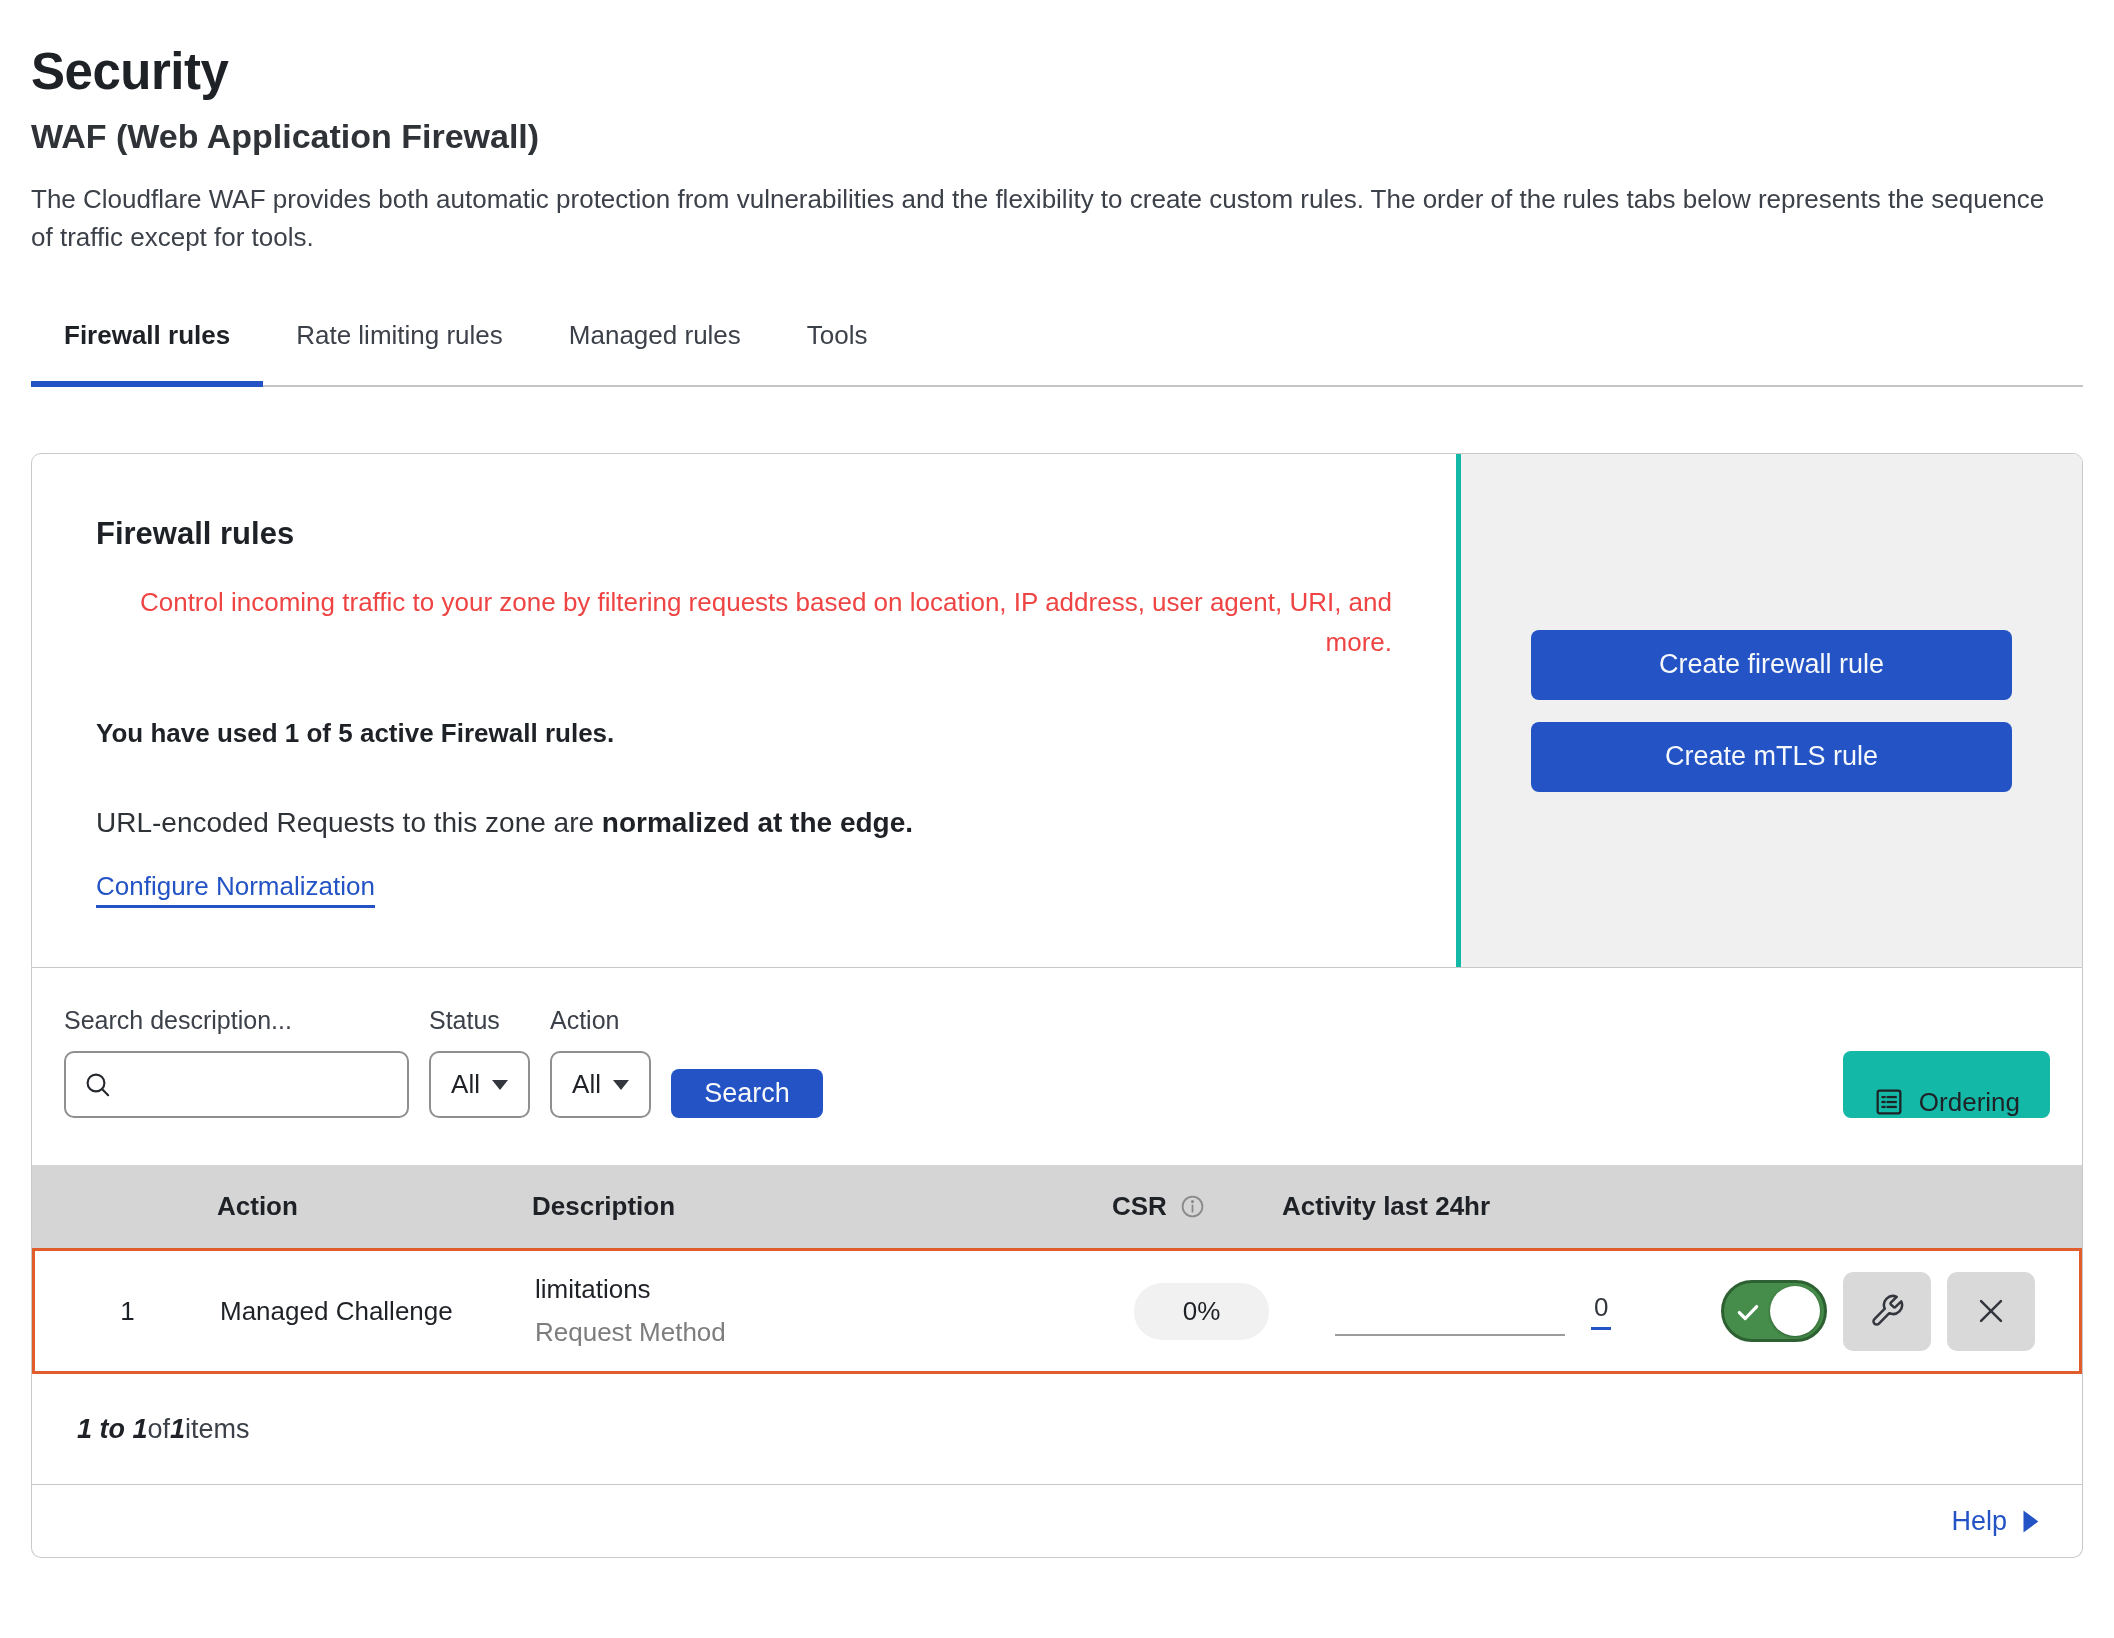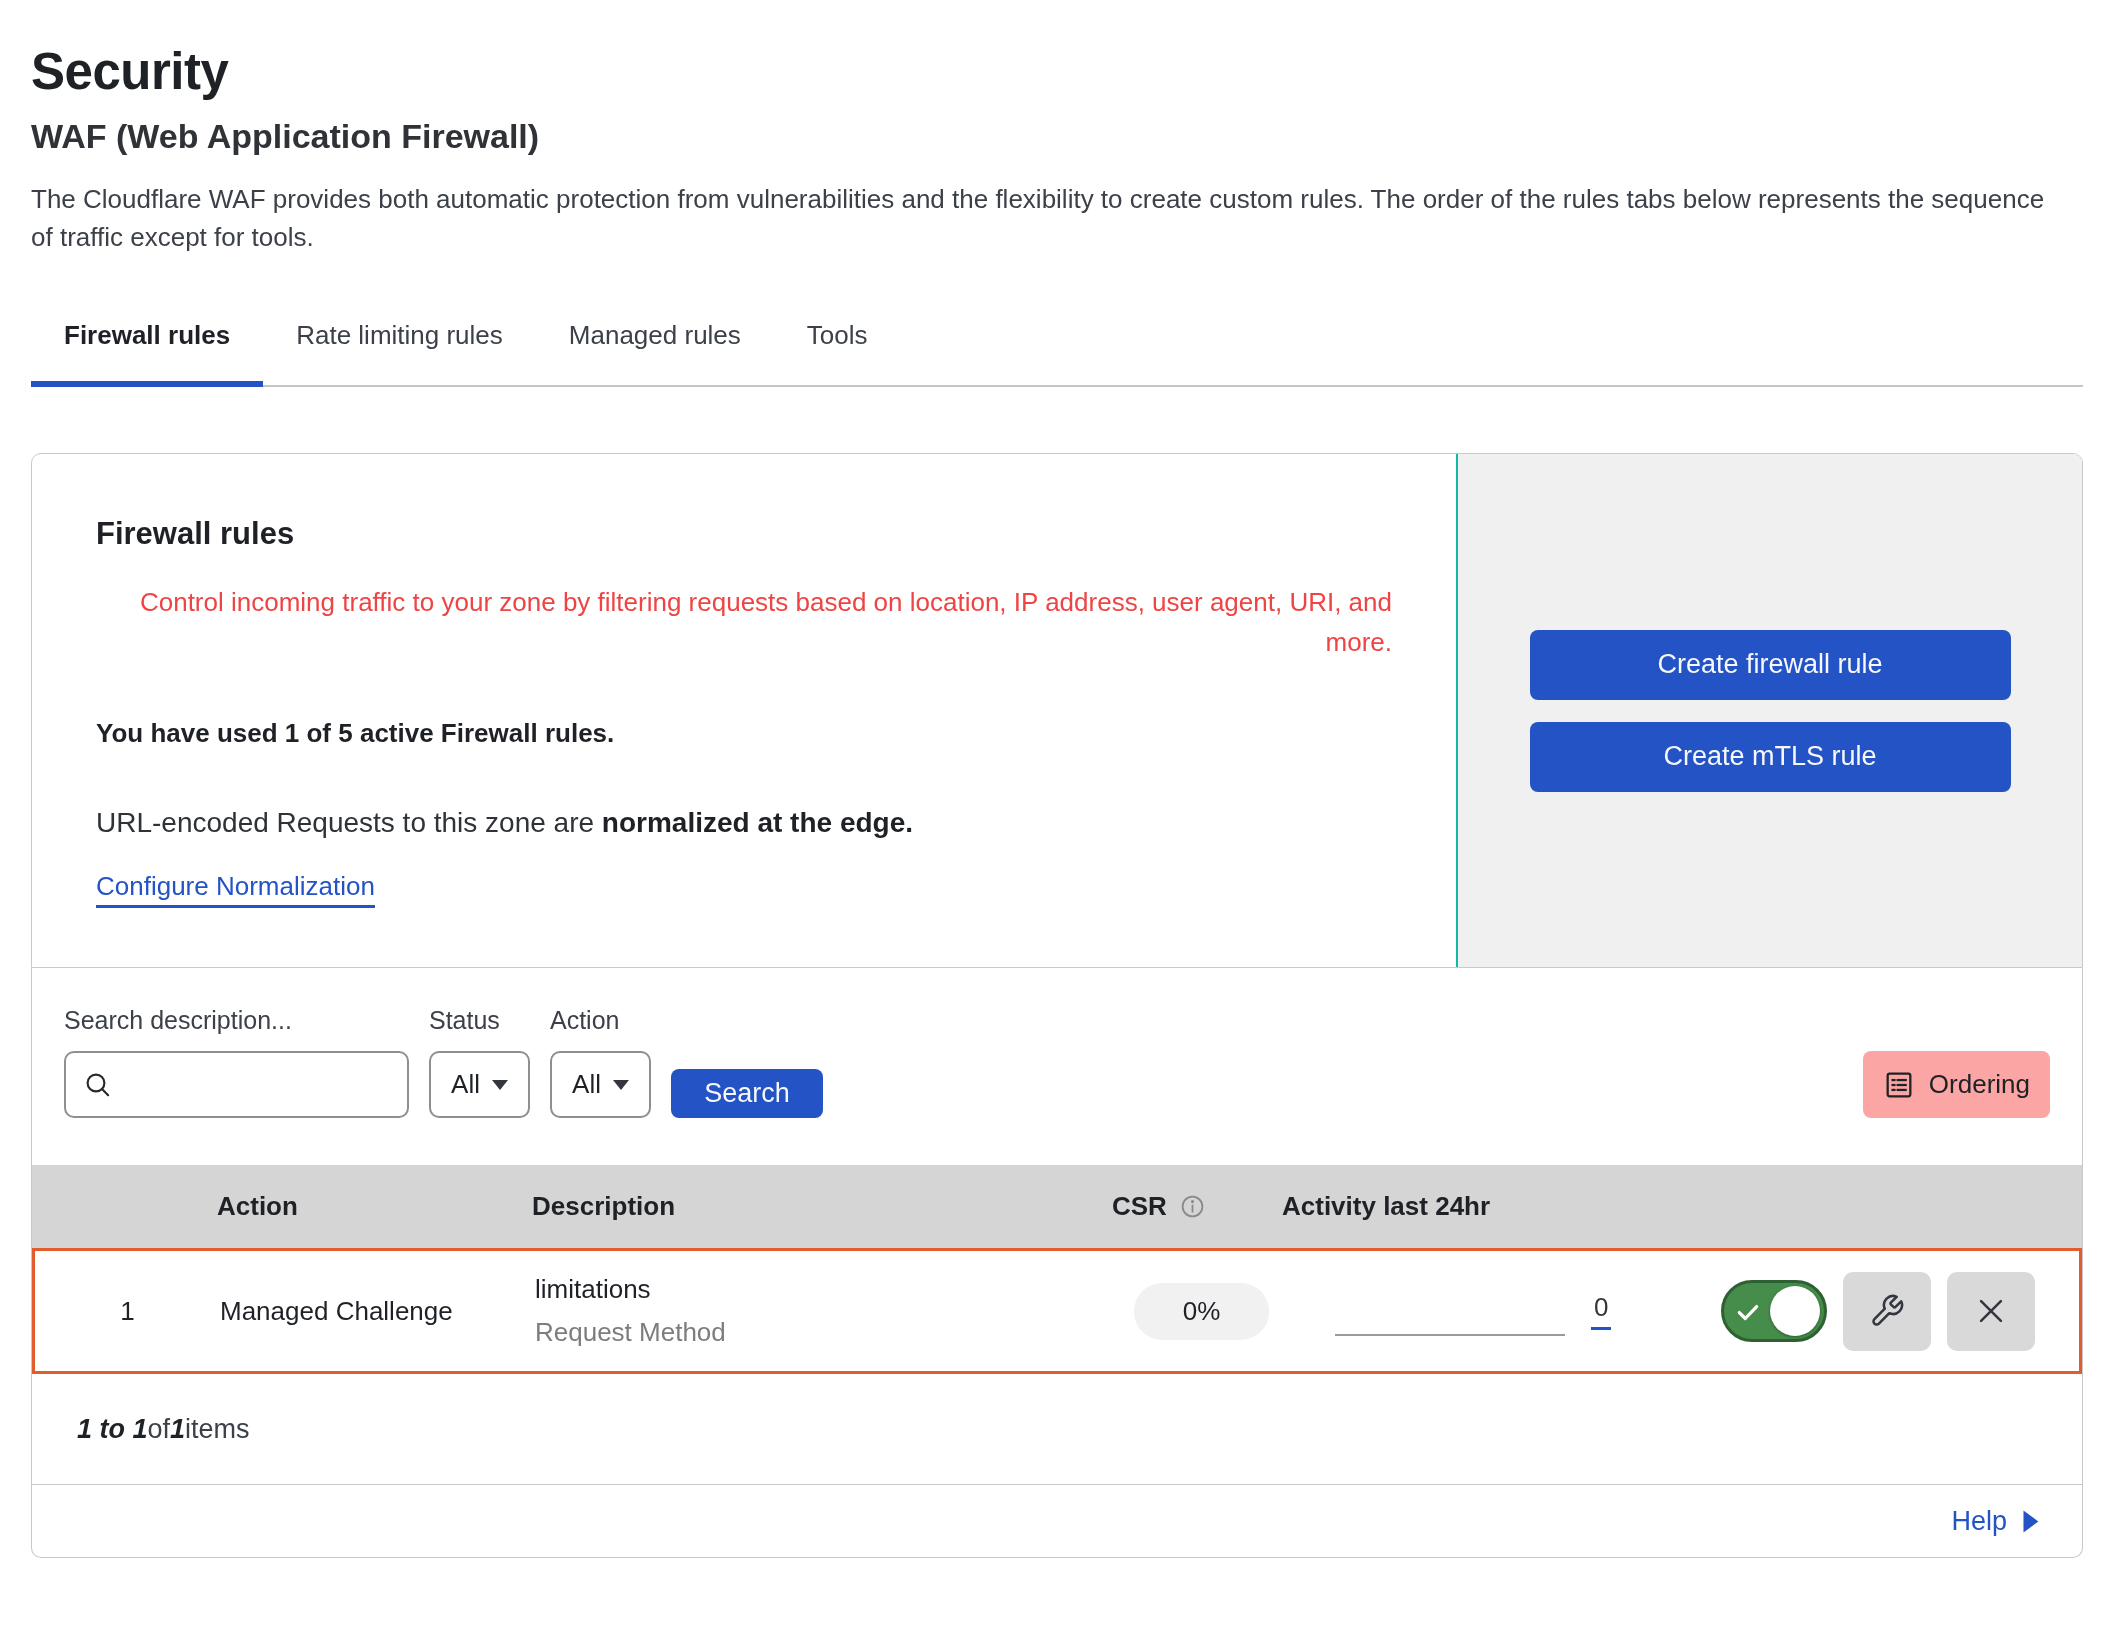--- a/index.html
+++ b/index.html
@@ -27,36 +27,36 @@
   .card-bottom { border-top:none; border-radius:0 0 10px 10px; overflow:hidden; }
 
   .overview-info { flex:1; padding:62px 64px 50px; }
   .overview-heading { margin:0; font-size:31px; font-weight:700; color:#1e2126; }
   .ov-desc { margin:30px 0 0; font-size:26px; line-height:40px; max-width:1300px; color:#ef4444;text-align:right; }
   .ov-usage { margin:56px 0 0; font-size:26px; font-weight:700; color:#1e2126; }
   .ov-norm { margin:58px 0 14px; font-size:28px; color:#2f3338; }
   .ov-norm b { color:#1e2126; }
   .ov-link { display:inline-block; margin-top:18px; font-size:26px; color:#2353c5; border-bottom:3px solid #2353c5; padding-bottom:3px; cursor:pointer; text-decoration:none; }
 
-  .actions-panel { width:626px; background:#f0f0f0; border-left:2px solid #14b8a6;
+  .actions-panel { width:626px; background:#f0f0f0; border-left:5px solid #14b8a6;
                    display:flex; flex-direction:column; align-items:center; justify-content:center; gap:22px; }
   button { font-family:inherit; border:none; cursor:pointer; }
   .btn-primary { background:#2353c5; color:#f7f8fa; border-radius:8px; font-size:27px; }
   .btn-create { width:481px; height:70px; }
 
   
   .filters { display:flex; align-items:flex-end; gap:20px; padding:38px 32px 47px; }
   .fgroup label { display:block; font-size:25px; color:#3c4149; margin-bottom:16px; }
   .search-box { width:345px; height:67px; border:2px solid #8f8f8f; border-radius:10px; display:flex; align-items:center; padding-left:16px; background:#fff; }
   .search-input { flex:1; min-width:0; border:none; outline:none; font-size:26px; font-family:inherit; margin-left:10px; margin-right:10px; background:transparent; }
   .select { width:101px; height:67px; border:2px solid #8f8f8f; border-radius:10px; display:flex; align-items:center; justify-content:center; gap:12px; font-size:26px; background:#fff; cursor:pointer; color:#1e2126; }
   .caret { width:0; height:0; border-left:8px solid transparent; border-right:8px solid transparent; border-top:10px solid #33373d; }
   .btn-search { width:152px; height:49px; }
-  .btn-ordering { margin-left:auto; height:67px; padding:0 20px; background:#fca5a5; border-radius:8px;
-                  display:flex; align-items:center; gap:14px; font-size:26px; color:#1e2126; }
+  .btn-ordering { margin-left:auto; height:67px; padding:0 30px; background:#14b8a6; border-radius:8px;
+                  display:flex; align-items:flex-end; gap:14px; font-size:26px; color:#1e2126; }
 
   
   .grid { display:grid; grid-template-columns:185px 315px 580px 170px 430px 1fr; align-items:center; }
   .thead { background:#d5d5d5; height:83px; font-size:26px; font-weight:700; color:#1e2126; }
   .csr-h { display:flex; align-items:center; gap:12px; }
 
   .rule-row { background:#fff; border:3px solid #e15d2c; min-height:126px; }
   .cell-priority { text-align:center; font-size:26px; color:#1e2126; }
   .cell-action { font-size:26px; color:#1e2126; }
   .cell-desc { font-size:26px; line-height:1.2; }

